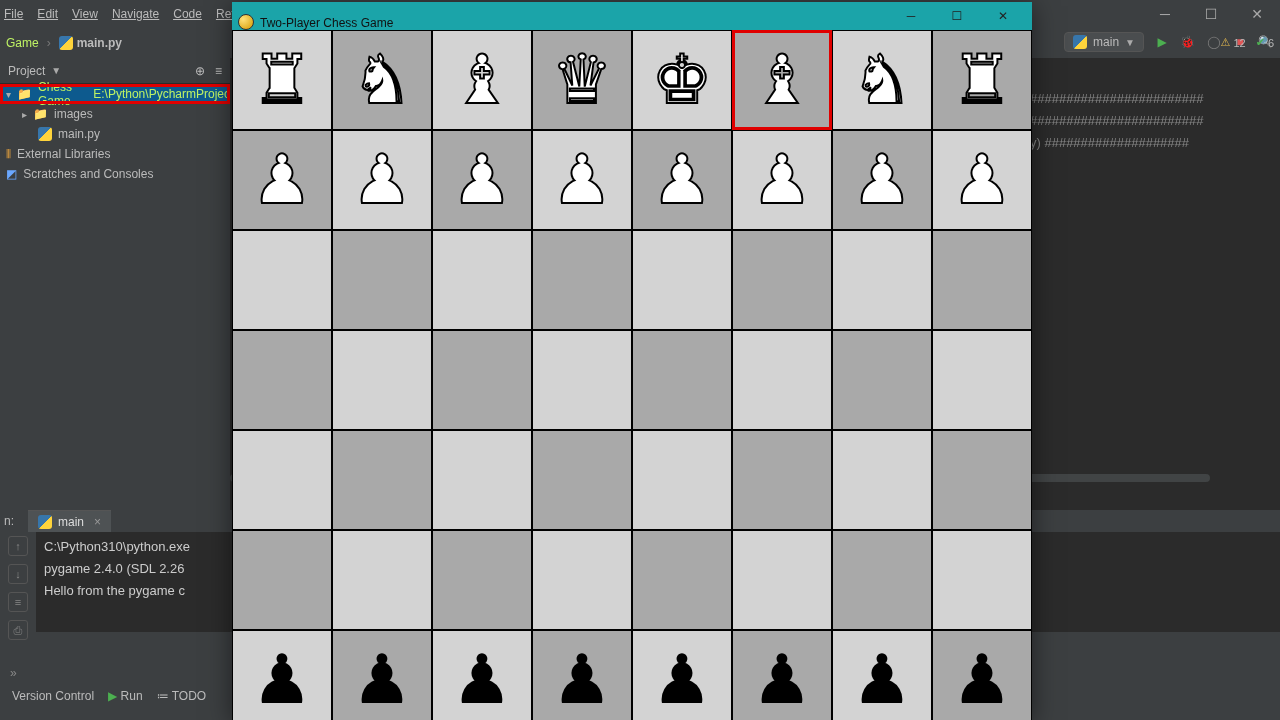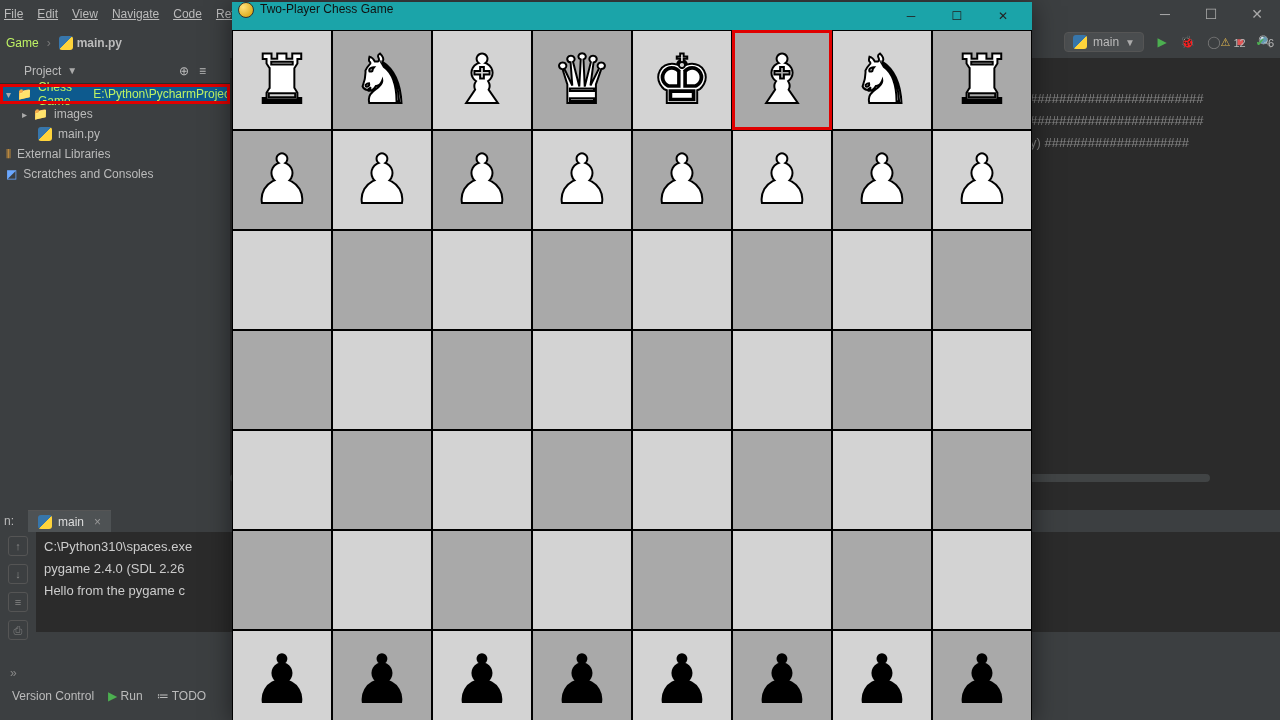--- a/index.html
+++ b/index.html
@@ -10,21 +10,21 @@
   .menubar span { cursor: pointer; text-decoration: underline; }
   .menubar span u { text-decoration: underline; }
   .win-controls-ide { position: absolute; top: 0; right: 0; height: 28px; display: flex; }
   .win-controls-ide div { width: 46px; display:flex; align-items:center; justify-content:center; color:#aaa; font-size:14px;}
   .tabbar { position: absolute; top: 28px; left: 0; right: 0; height: 30px; background: #3c3f41; display: flex; align-items: center; padding-left: 6px; gap: 8px; color:#bbb;}
   .tabbar .crumb { display:flex; align-items:center; gap:4px; font-weight:600;}
   .tabbar .sep { color:#777; }
   .right-run { position:absolute; top:32px; right:6px; display:flex; align-items:center; gap:10px; color:#bbb;}
   .right-run .cfg { background:#4a4d4f; border:1px solid #555; border-radius:4px; padding:2px 8px; display:flex; align-items:center; gap:6px;}
   .ricon { width:16px; height:16px; display:inline-flex; align-items:center; justify-content:center;}
-  .proj-header { position:absolute; top:58px; left:0; width:230px; height:26px; display:flex; align-items:center; padding:0 24px; color:#bbb; border-bottom:1px solid #2b2b2b;justify-content:center;}
+  .proj-header { position:absolute; top:58px; left:0; width:230px; height:26px; display:flex; align-items:center; padding:0 8px; color:#bbb; border-bottom:1px solid #2b2b2b;justify-content:center;}
   .proj-tree { position:absolute; top:84px; left:0; width:230px; color:#bbb; }
   .proj-tree .row { display:flex; align-items:center; gap:6px; height:20px; padding-left:6px;}
   .proj-tree .row.sel { background:#0d5a8e; color:#fff;}
   .proj-tree .indent1 { padding-left:22px;}
   .proj-tree .indent2 { padding-left:38px;}
   .editor-area { position:absolute; top:58px; left:230px; right:0; bottom:210px; background:#2b2b2b;}
   .editor-text { position:absolute; top:30px; right:0; width:250px; color:#888; font-family:Consolas,monospace; font-size:13px; line-height:22px; white-space:nowrap; overflow:hidden;}
   .gutter-badges { position:absolute; top:36px; right:6px; display:flex; gap:10px; color:#bbb; font-size:11px;}
   .gutter-badges span { display:flex; align-items:center; gap:3px;}
   .hscroll { position:absolute; left:230px; right:70px; top:474px; height:8px; background:#414445; border-radius:4px;}
@@ -36,21 +36,21 @@
   .bottombar { position:absolute; left:0; right:0; bottom:12px; height:24px; background:#3c3f41; display:flex; align-items:center; color:#bbb; font-size:12px;}
   .bottombar .left { display:flex; gap:14px; padding-left:12px; align-items:center;}
   .bottombar .right { margin-left:auto; display:flex; gap:14px; padding-right:8px; align-items:center;}
   .statusbar { position:absolute; left:0; right:0; bottom:0; height:12px; background:#3c3f41;}
   .chev { font-size:10px; color:#aaa;}
   .bold { font-weight:400; color:#bef264;}
   .dim { color:#bef264;}
 
   
   .pywin { position:absolute; left:232px; top:2px; width:800px; height:718px; background:#d0d0d0; box-shadow:0 4px 24px rgba(0,0,0,.5);}
-  .pywin .titlebar { height:28px; background:#1ba4a9; display:flex; align-items:flex-start; padding:0 6px; color:#111; font-size:12px;}
+  .pywin .titlebar { height:28px; background:#1ba4a9; display:flex; align-items:flex-end; padding:0 6px; color:#111; font-size:12px;}
   .pywin .titlebar .ticon { width:16px; height:16px; margin-right:6px; background:radial-gradient(circle at 30% 30%, #ffe27a, #d49a00); border-radius:50%; border:1px solid #333;}
   .pywin .titlebar .wc { margin-left:auto; display:flex;}
   .pywin .titlebar .wc div { width:46px; height:28px; display:flex; align-items:center; justify-content:center; color:#222;}
   .board { position:absolute; top:28px; left:0; width:800px; height:800px; display:grid; grid-template-columns:repeat(8,100px); grid-template-rows:repeat(8,100px);}
   .sq { border:1px solid #000; display:flex; align-items:center; justify-content:center;}
   .light { background:#d3d3d3;}
   .dark  { background:#a9a9a9;}
   .sel   { outline:3px solid #e00000; outline-offset:-3px;}
   .piece { font-size:68px; line-height:1; font-family:"Segoe UI Symbol","DejaVu Sans",serif; user-select:none;}
   .wp { color:#fff; -webkit-text-stroke:2px #000; text-shadow:0 0 0 #000;}
@@ -159,21 +159,21 @@
     <span class="pyicon"></span>
     <span>main</span>
     <span class="x">×</span>
   </div>
   <div class="console-left">
     <div>↑</div>
     <div>↓</div>
     <div>≡</div>
     <div>⎙</div>
   </div>
-  <div class="console"><span>C:\Python310\spaces.exe</span>
+  <div class="console"><span>C:\Python310\python.exe</span>
 <span>pygame 2.4.0 (SDL 2.26</span>
 <span>Hello from the pygame c</span></div>
 
   <div style="position:absolute; left:10px; bottom:40px; color:#888;">»</div>
 
   <div class="bottombar">
     <div class="left">
       <span>Version Control</span>
       <span><span style="color:#4caf50">▶ </span><span>Run</span></span>
       <span><span>≔ </span><span>TODO</span></span>

